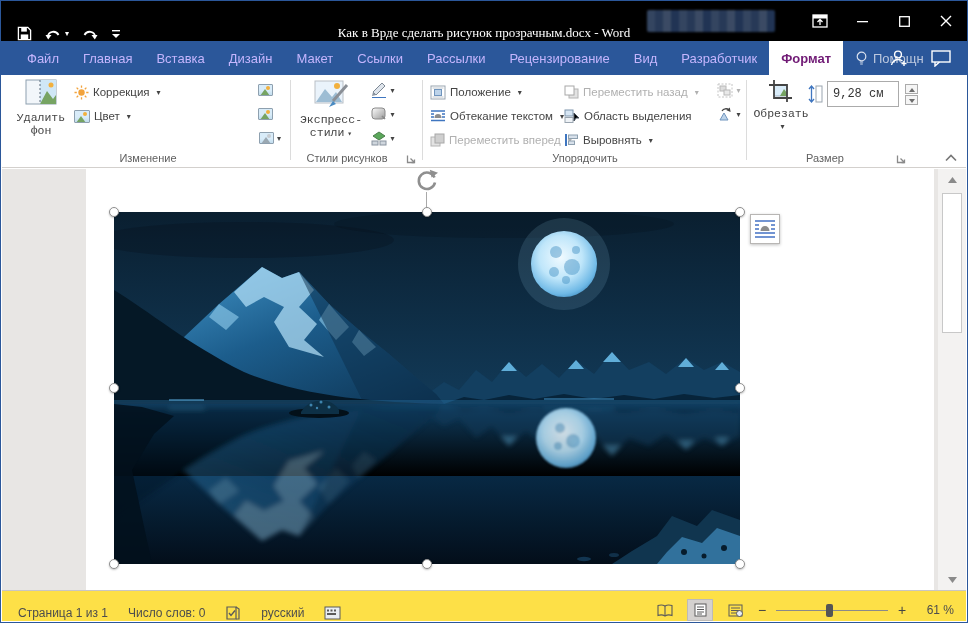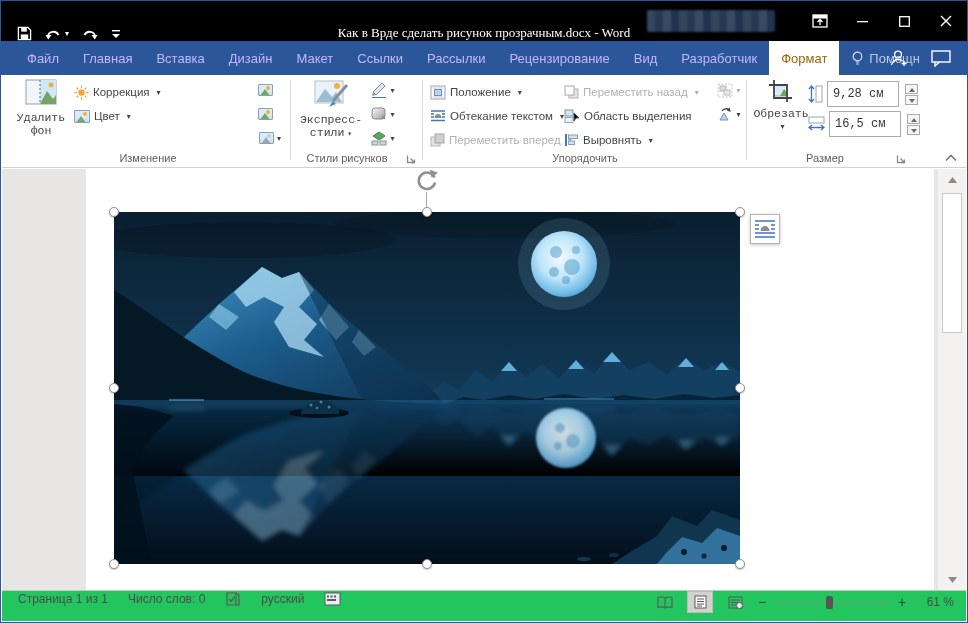--- a/index.html
+++ b/index.html
@@ -15,21 +15,21 @@
   .censored { width:128px; height:22px; margin-right:24px; border-radius:2px; opacity:.55;
     background:repeating-linear-gradient(90deg,#5f7eb0 0 8px,#48699f 8px 16px,#6c88b6 16px 24px,#3c5f99 24px 32px);
     filter:blur(1px); }
   .winbtn { width:42px; height:40px; display:flex; align-items:center; justify-content:center; }
   .dd::after { content:"▾"; font-size:8px; color:inherit; margin-left:3px; position:relative; top:0px; }
   .dd-white::after { content:"▾"; font-size:8px; color:#fff; margin-left:2px; }
 
   
   .tabrow { position:absolute; left:0; top:40px; width:100%; height:34px; background:#2b579a; display:flex; align-items:stretch; padding-left:14px; }
   .tab { color:#c4b5fd; font-size:13px; padding:0 12px; display:flex; align-items:center; cursor:default; white-space:nowrap; }
-  .tab.active { background:#fff; color:#a16207; }
+  .tab.active { background:#fff; color:#701a75;font-weight:bold; }
   .tab.help { color:#bcc8de; gap:5px; }
   .tabrow-right { position:absolute; right:10px; top:40px; height:34px; display:flex; align-items:center; gap:22px; padding-right:6px; }
 
   
   .ribbon { position:absolute; left:1px; right:1px; top:74px; height:93px; background:#fff; border-bottom:1px solid #d3d0cd; }
   .gdiv { position:absolute; top:5px; height:80px; width:1px; background:#dcdcdc; }
   .grp-label { position:absolute; bottom:3px; font-size:11px; color:#5f5f5f; text-align:center; white-space:nowrap; }
   .bigbtn { position:absolute; display:flex; flex-direction:column; align-items:center; justify-content:flex-start; font-size:11.5px; color:#444; text-align:center; line-height:13px; cursor:default; }
   .bigbtn .lbl { margin-top:4px;font-family:Liberation Mono, monospace; }
   .rrow { position:absolute; height:22px; display:flex; align-items:center; gap:4px; font-size:11.5px; color:#444; white-space:nowrap; cursor:default; }
@@ -58,21 +58,21 @@
   .rot-stem { position:absolute; left:312px; top:-20px; width:1px; height:16px; background:#a9a9a9; }
   .rot-handle { position:absolute; left:301px; top:-44px; width:24px; height:24px; }
   .layout-btn { position:absolute; left:636px; top:2px; width:30px; height:30px; background:#fff; border:1px solid #b8b6b4; box-shadow:0 1px 3px rgba(0,0,0,.25); display:flex; align-items:center; justify-content:center; }
 
   
   .vscroll { position:absolute; right:0; top:0; width:28px; height:422px; background:#f3f2f1; }
   .vs-btn { position:absolute; left:3px; width:22px; height:18px; display:flex; align-items:center; justify-content:center; color:#8a8a8a; font-size:9px; }
   .vs-thumb { position:absolute; left:4px; top:24px; width:20px; height:140px; background:#fff; border:1px solid #c8c8c8; }
 
   
-  .statusbar { position:absolute; left:1px; right:1px; bottom:1px; height:31px; background:#22c55e; border-top:1px solid #c9c6c3; display:flex; align-items:flex-start; font-size:12px; color:#4d4d4d; }
+  .statusbar { position:absolute; left:1px; right:1px; bottom:1px; height:31px; background:#fde047; border-top:1px solid #c9c6c3; display:flex; align-items:flex-end; font-size:12px; color:#4d4d4d; }
   .sb-left { display:flex; align-items:center; gap:20px; padding-left:16px; }
   .sb-right { position:absolute; right:12px; display:flex; align-items:center; gap:9px; }
   .viewbtn { width:26px; height:22px; display:flex; align-items:center; justify-content:center; }
   .viewbtn.active { background:#d4d1cf; border:1px solid #bdbab7; }
   .zoom-slider { position:relative; width:112px; height:16px; }
   .zs-track { position:absolute; left:0; right:0; top:8px; height:1px; background:#8a8a8a; }
   .zs-notch { position:absolute; left:55px; top:4px; width:1px; height:9px; background:#8a8a8a; }
   .zs-thumb { position:absolute; left:50px; top:2px; width:7px; height:13px; background:#555; border-radius:2px; }
   .zoom-sign { font-size:14px; color:#444; width:10px; text-align:center; }
 </style>
@@ -323,31 +323,20 @@
         <path d="M1 6 H19 V23" fill="none" stroke="#444" stroke-width="1.8"></path>
       </svg>
       <span class="lbl">Обрезать</span>
     </div>
     <div class="rrow" style="left:806px; top:8px;">
       <svg width="15" height="18" viewBox="0 0 15 18">
           <rect x="8" y="1" width="6" height="16" fill="none" stroke="#9aa5b0"></rect>
           <path d="M3.5 1 v16 M1 4 l2.5 -3 2.5 3 M1 14 l2.5 3 2.5 -3" fill="none" stroke="#3f76c0" stroke-width="1.3"></path>
         </svg>
       <input class="sizefield" readonly="" value="9,28 см" style="">
-      <span class="spin">
-          <div class="up"></div>
-          <div class="dn"></div>
-        </span>
-    </div>
-    <div class="rrow" style="left:806px; top:38px;">
-      <svg width="17" height="16" viewBox="0 0 17 16">
-          <rect x="1" y="1" width="15" height="6" fill="none" stroke="#9aa5b0"></rect>
-          <path d="M1 11.5 h15 M4 9 l-3 2.5 3 2.5 M13 9 l3 2.5 -3 2.5" fill="none" stroke="#3f76c0" stroke-width="1.3"></path>
-        </svg>
-      <input class="sizefield" readonly="" value="16,5 см" style="">
       <span class="spin">
           <div class="up"></div>
           <div class="dn"></div>
         </span>
     </div>
     <div class="grp-label" style="left:748px; width:150px;">Размер</div>
     <div class="launcher" style="left:894px;">
       <svg width="11" height="11" viewBox="0 0 11 11">
           <path d="M1.5 1.5 v7 h7" fill="none" stroke="#8a8a8a" stroke-width="1.3"></path>
           <path d="M4.5 4.5 l4 4 M8.5 5.5 v3 h-3" fill="none" stroke="#8a8a8a" stroke-width="1.3"></path>

